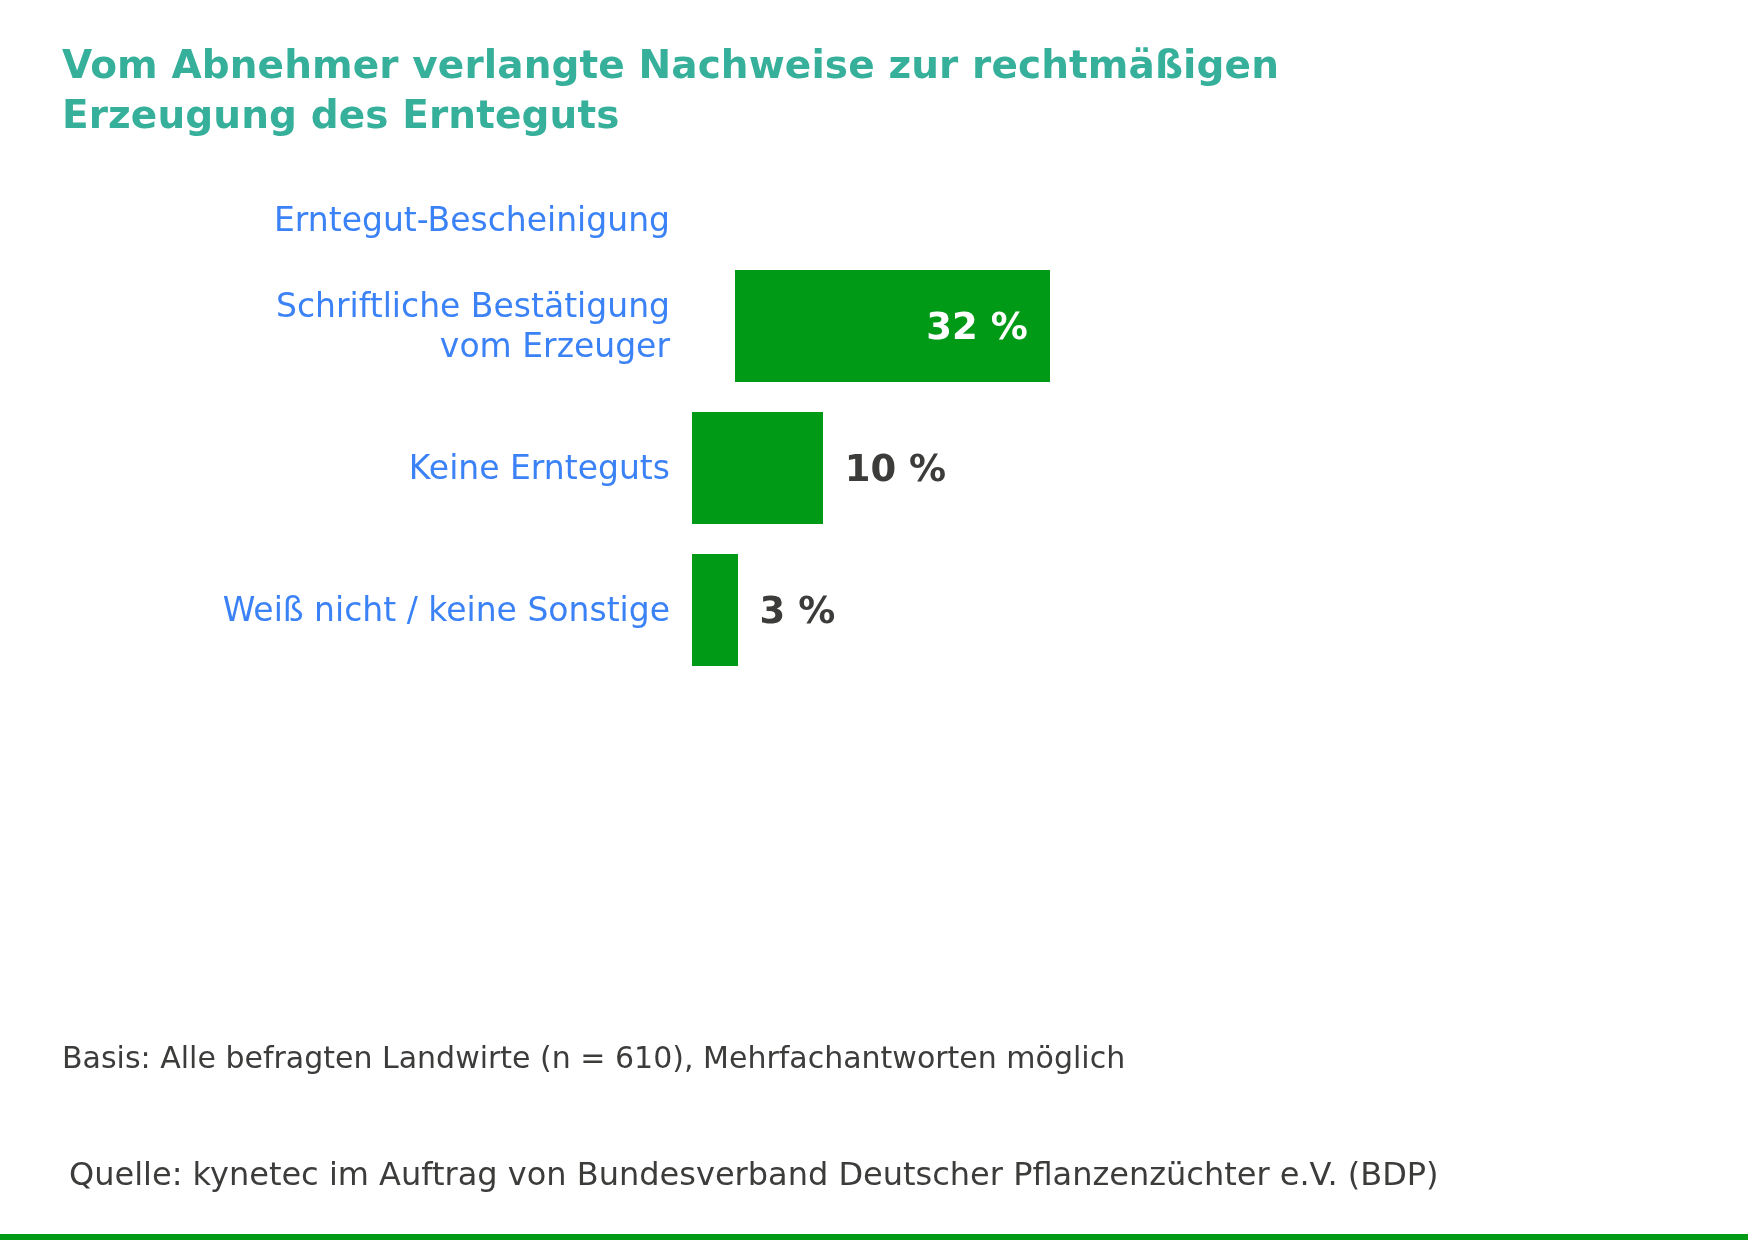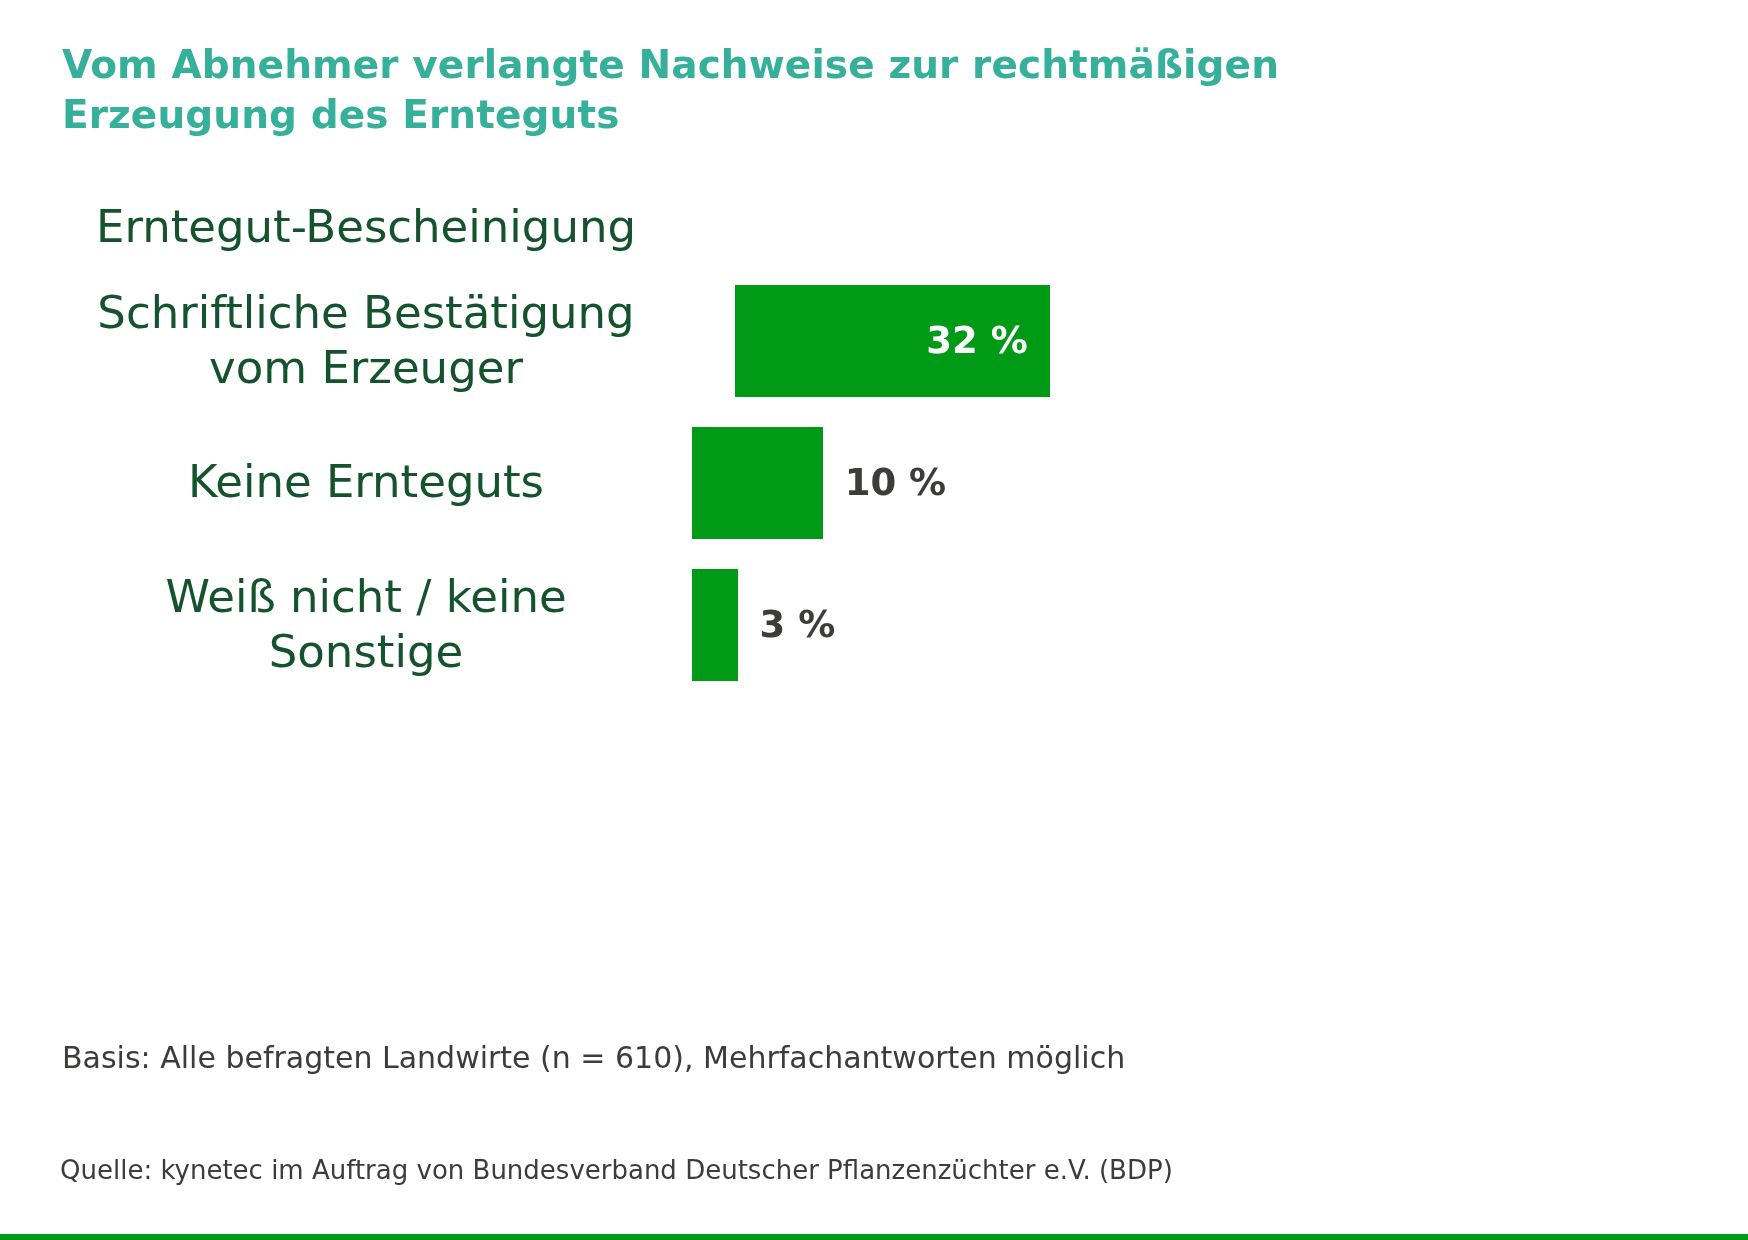--- a/index.html
+++ b/index.html
@@ -48,26 +48,26 @@
     display: flex;
     align-items: center;
     width: 100%;
     margin-bottom: 30px;
   }
   .row:last-child { margin-bottom: 0; }
 
   .cat-label {
     width: 630px;
     flex: 0 0 630px;
-    text-align: center;
+    text-align: right;
     padding-right: 22px;
     box-sizing: border-box;
-    font-size: 45px;
+    font-size: 33px;
     line-height: 1.22;
-    color: #14532d;
+    color: #3b82f6;
     white-space: pre-line;
   }
 
   .bar-area {
     position: relative;
     flex: 1 1 auto;
     display: flex;
     align-items: center;
     height: 112px;
   }
@@ -113,24 +113,24 @@
     position: absolute;
     left: 62px;
     top: 1040px;
     width: 1500px;
     font-size: 30px;
     color: #3c3c3b;
   }
 
   .source {
     position: absolute;
-    left: 60px;
+    left: 69px;
     top: 1155px;
     width: 1500px;
-    font-size: 26px;
+    font-size: 32px;
     color: #3c3c3b;
   }
 
   .bottom-rule {
     position: absolute;
     left: 0;
     bottom: 0;
     width: 1748px;
     height: 6px;
     background: #009a17;

